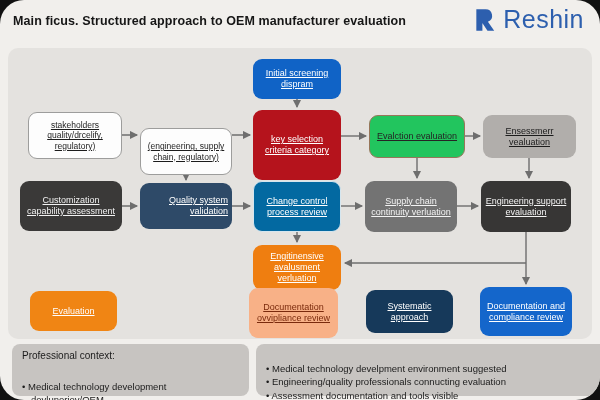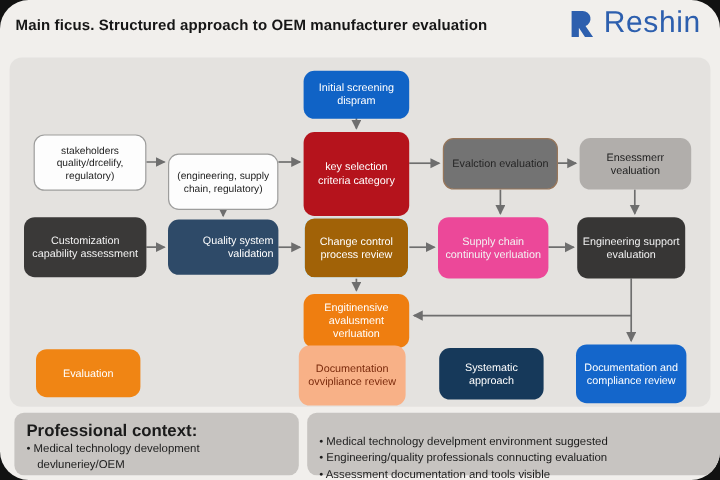--- a/index.html
+++ b/index.html
@@ -15,50 +15,50 @@
   .header-title {
     position:absolute; left:13px; top:14px; font-size:12.5px; font-weight:700;
     color:#161616; letter-spacing:0.1px;
   }
   .logo { position:absolute; right:16px; top:5px; display:flex; align-items:center; gap:5px; }
   .logo-text { font-size:25px; color:#2d5fae; font-weight:500; letter-spacing:0.5px; }
 
   .node {
     position:absolute; display:flex; align-items:center; justify-content:center;
     text-align:center; border-radius:9px; font-size:9px; line-height:1.22;
-    padding:20px 4px; box-sizing:border-box; font-weight:400;
+    padding:20px 4px; box-sizing:border-box; font-weight:400;text-decoration:underline;
   }
   .white-box { background:#fdfdfd; border:1px solid #9d9d9c; color:#1c1c1c; font-size:8.5px; border-radius:9px; }
   .n-initial      { left:253px; top:59px;  width:88px; height:38px; background:#1063c6; color:#fff; }
   .n-initial-fin  { left:479px; top:62px;  width:97px; height:34px; background:#5f5e5d; color:#f2f2f2; }
   .n-stake        { left:28px;  top:112px; width:94px; height:47px;text-align:center; }
   .n-enggrp       { left:140px; top:112px; width:92px; height:47px;margin-top:16px; }
   .n-keysel       { left:253px; top:110px; width:88px; height:70px; background:#b5131c; color:#fff; }
-  .n-evalction    { left:369px; top:115px; width:96px; height:43px; background:#737373; border:1.5px solid #97765a; color:#252525; }
+  .n-evalction    { left:369px; top:115px; width:96px; height:43px; background:#22c55e; border:1.5px solid #97765a; color:#252525; }
   .n-ensess       { left:483px; top:115px; width:93px; height:43px; background:#b1aeab; color:#1c1c1c; }
   .n-custom       { left:20px;  top:181px; width:102px; height:50px; background:#3a3938; color:#f2f2f2; }
   .n-quality      { left:140px; top:183px; width:92px; height:46px; background:#2e4a68; color:#fff;text-align:right; }
-  .n-change       { left:253px; top:181px; width:88px; height:51px; background:#a16207; border:1.5px solid #d5e6ef; color:#fff; }
-  .n-supply       { left:365px; top:181px; width:92px; height:51px; background:#ec4899; color:#f3f3f3; }
+  .n-change       { left:253px; top:181px; width:88px; height:51px; background:#0369a1; border:1.5px solid #d5e6ef; color:#fff; }
+  .n-supply       { left:365px; top:181px; width:92px; height:51px; background:#737373; color:#f3f3f3; }
   .n-engsup       { left:481px; top:181px; width:90px; height:51px; background:#373635; color:#f2f2f2; }
   .n-engit        { left:253px; top:245px; width:88px; height:45px; background:#ef7e10; color:#fff; }
   .n-evaluation   { left:30px;  top:291px; width:87px; height:39px; background:#f08514; color:#fff; }
   .n-docovv       { left:249px; top:288px; width:89px; height:50px; background:#f8b187; color:#7a2a0c; }
   .n-systematic   { left:366px; top:290px; width:87px; height:43px; background:#16395a; color:#fff; }
   .n-doccomp      { left:480px; top:287px; width:92px; height:49px; background:#1466cb; color:#fff; }
 
   .arrows { position:absolute; left:0; top:0; pointer-events:none; }
 
   .panel {
     position:absolute; background:#c7c4c1; border-radius:8px;
     padding:6px 10px; box-sizing:border-box; color:#1b1b1b;
   }
   .panel-left  { left:12px;  top:344px; width:237px; height:52px; }
   .panel-right { left:256px; top:344px; width:368px; height:52px; padding-top:18px; }
-  .panel-title { font-size:14px; font-weight:700; margin:0 0 2px 0; }
+  .panel-title { font-size:10px; font-weight:400; margin:0 0 19px 0; }
   .panel ul { margin:0; padding:0; }
   .panel li {
     list-style:none; font-size:9.5px; line-height:1.4;
     padding-left:9px; text-indent:-9px;
   }
   .panel li::before { content:"• "; }
 </style>
 </head>
 <body>
 

